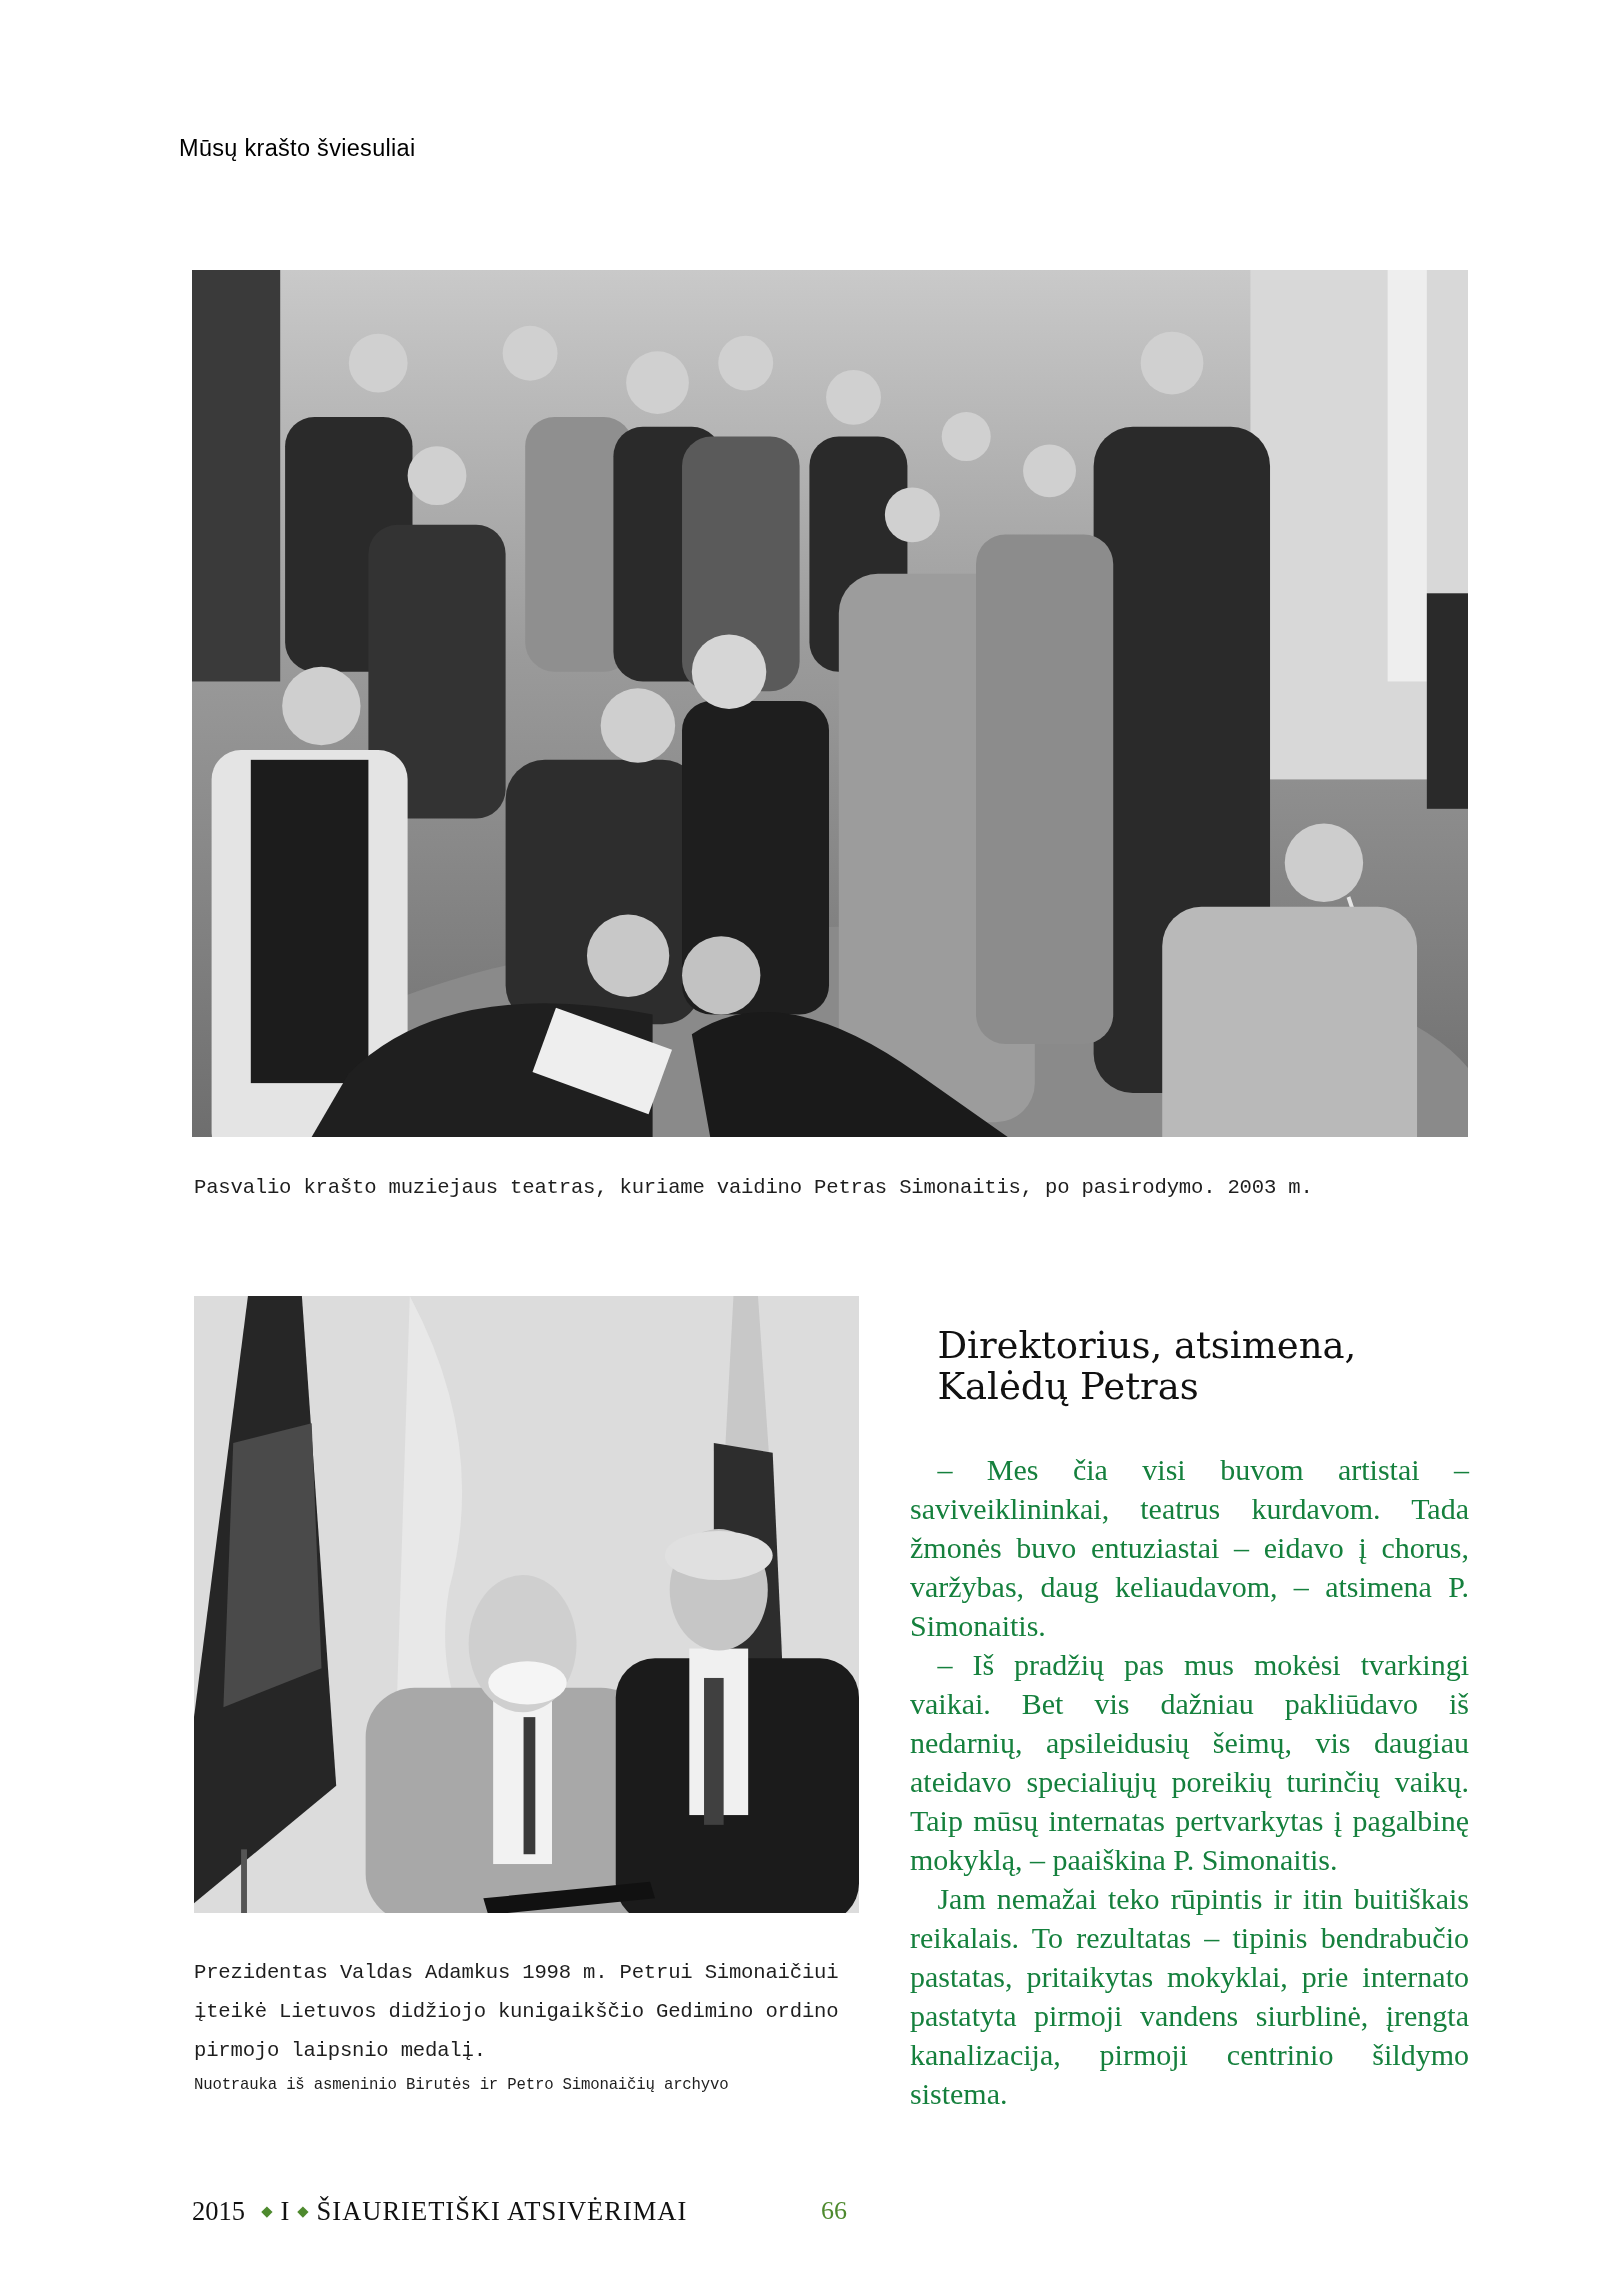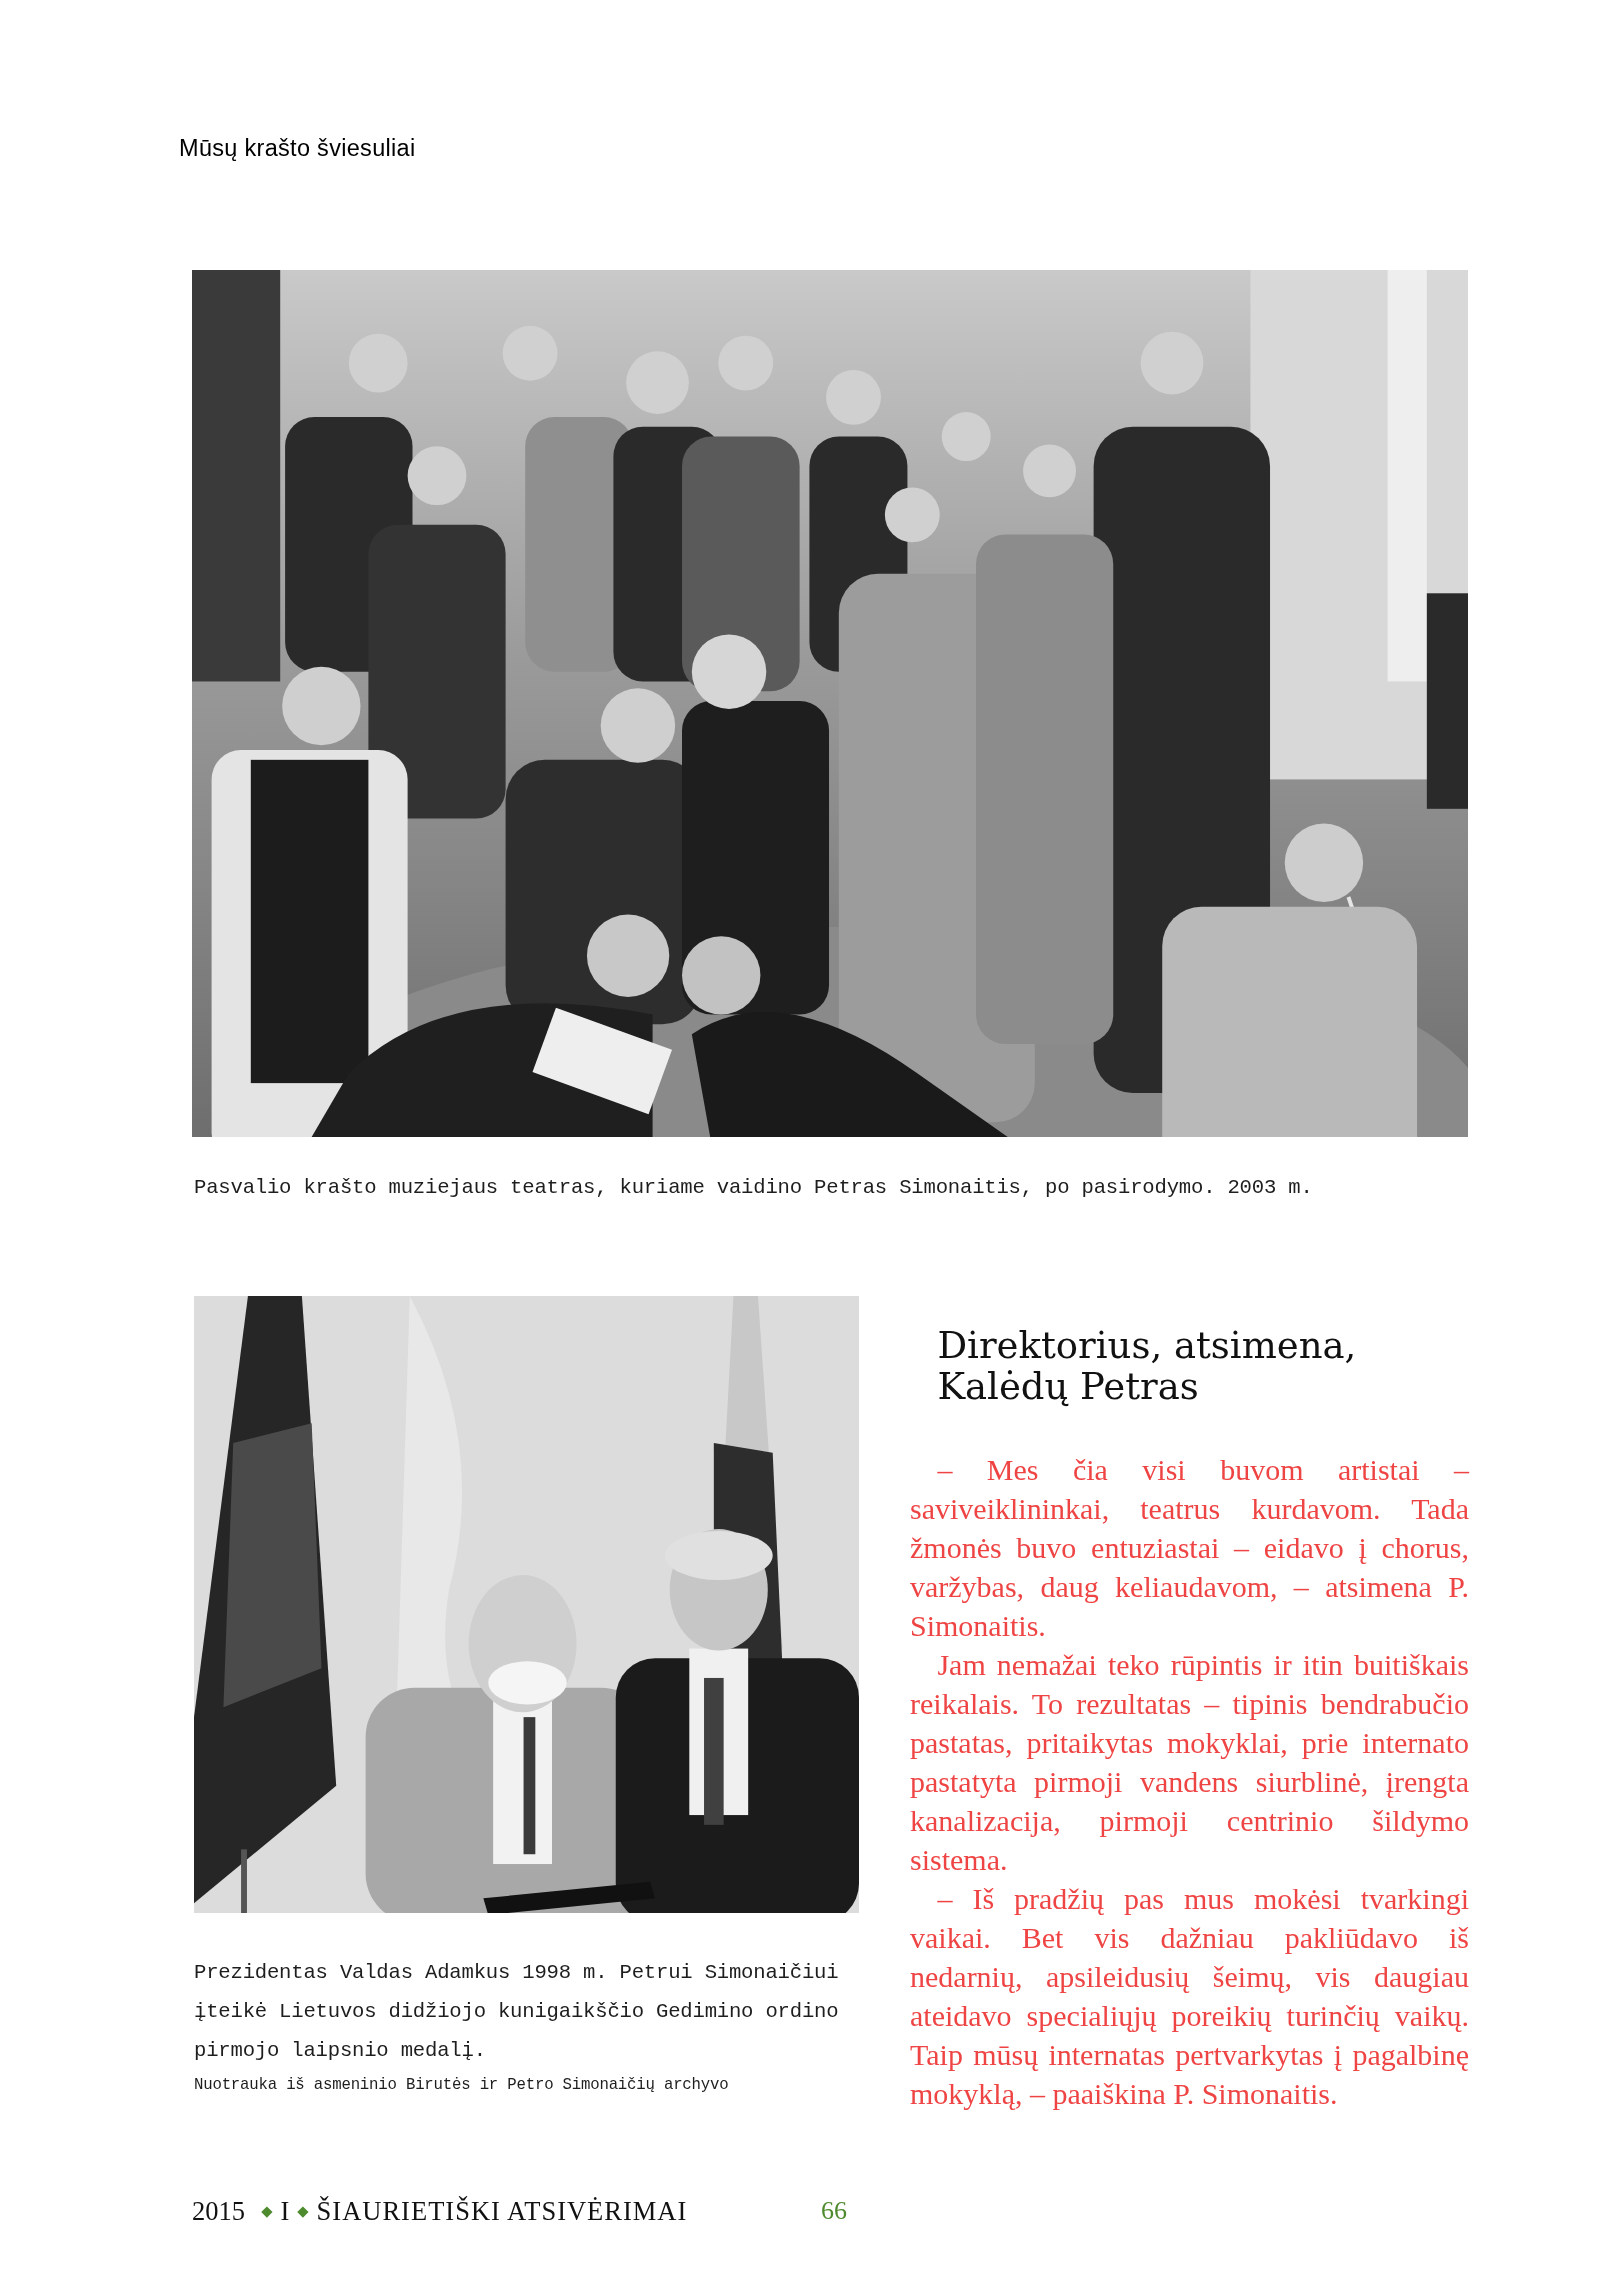--- a/index.html
+++ b/index.html
@@ -17,21 +17,21 @@
 
   .caption { position: absolute; font-family: Liberation Mono, monospace; color: #1e1e1e; }
   #caption1 { left: 194px; top: 1176px; font-size: 20.6px; letter-spacing: -0.2px; }
   #caption2 { left: 194px; top: 1953px; width: 676px; font-size: 20.6px; line-height: 39px; letter-spacing: -0.2px; }
   #credit { left: 194px; top: 2076px; font-size: 15.7px; letter-spacing: -0.2px; }
 
   .article { position: absolute; left: 910px; top: 1325px; width: 559px; }
   .article h2 { margin: 0; font-family: "DejaVu Serif", serif; font-weight: normal;
                 font-size: 37px; line-height: 41px; color: #111; padding-left: 27.4px; }
   .article .body { margin-top: 43px; font-family: "Liberation Serif", serif;
-                   font-size: 30px; line-height: 39px; color: #ef4444; text-align: justify; }
+                   font-size: 30px; line-height: 39px; color: #15803d; text-align: justify; }
   .article .body p { margin: 0; text-indent: 27.4px; hyphens: manual; }
 
   .footer { position: absolute; left: 192px; top: 2196px; font-family: "Liberation Serif", serif;
             font-size: 26.5px; color: #111; display: flex; align-items: center; }
   .footer .diamond { display: inline-block; width: 7.8px; height: 7.8px; background: #4e8a2e;
                      transform: rotate(45deg); margin: 0 9.8px; }
   .footer .year { margin-right: 8px; }
   .footer .journal { letter-spacing: 1px; }
   .page-number { position: absolute; left: 821px; top: 2196px; font-family: "Liberation Serif", serif;
                  font-size: 26px; color: #4e8a2e; }
@@ -133,22 +133,22 @@
 <div class="caption" id="caption2">Prezidentas Valdas Adamkus 1998 m. Petrui Simonaičiui įteikė Lietuvos didžiojo kunigaikščio Gedimino ordino pirmojo laipsnio medalį.</div>
 <div class="caption" id="credit">Nuotrauka iš asmeninio Birutės ir Petro Simonaičių archyvo</div>
 
 <div class="article">
   <h2>
     <span>Direktorius, atsimena,</span><br>
     <span>Kalėdų Petras</span>
   </h2>
   <div class="body">
     <p>– Mes čia visi buvom artistai – saviveiklininkai, teatrus kurdavom. Tada žmonės buvo entuziastai – eidavo į chorus, varžybas, daug keliaudavom, – atsimena P. Simonaitis.</p>
+    <p>– Iš pradžių pas mus mokėsi tvarkingi vaikai. Bet vis dažniau pakliūdavo iš nedarnių, apsileidusių šeimų, vis daugiau ateidavo specialiųjų poreikių turinčių vaikų. Taip mūsų internatas pertvarkytas į pagalbinę mokyklą, – paaiškina P. Simonaitis.</p>
     <p>Jam nemažai teko rūpintis ir itin buitiškais reikalais. To rezultatas – tipinis bendrabučio pastatas, pritaikytas mokyklai, prie internato pastatyta pirmoji vandens siurblinė, įrengta kanalizacija, pirmoji centrinio šildymo sistema.</p>
-    <p>– Iš pradžių pas mus mokėsi tvarkingi vaikai. Bet vis dažniau pakliūdavo iš nedarnių, apsileidusių šeimų, vis daugiau ateidavo specialiųjų poreikių turinčių vaikų. Taip mūsų internatas pertvarkytas į pagalbinę mokyklą, – paaiškina P. Simonaitis.</p>
   </div>
 </div>
 
 <div class="footer">
   <span class="year">2015</span>
   <span class="diamond"></span>
   <span>I</span>
   <span class="diamond"></span>
   <span class="journal">ŠIAURIETIŠKI ATSIVĖRIMAI</span>
 </div>

